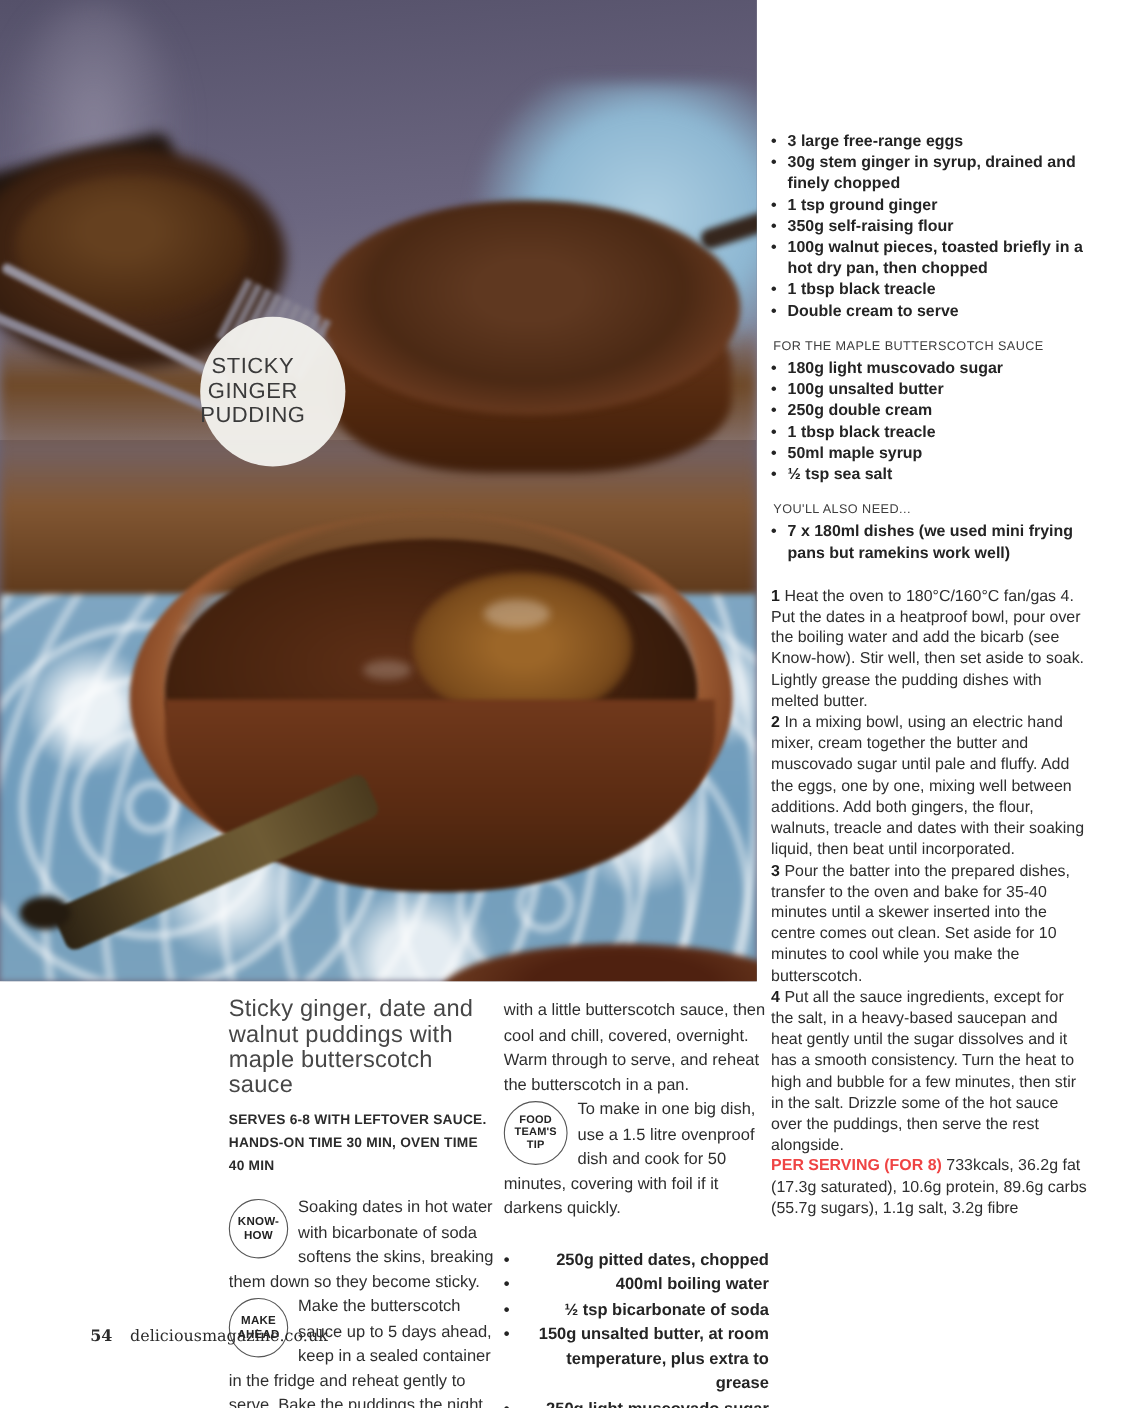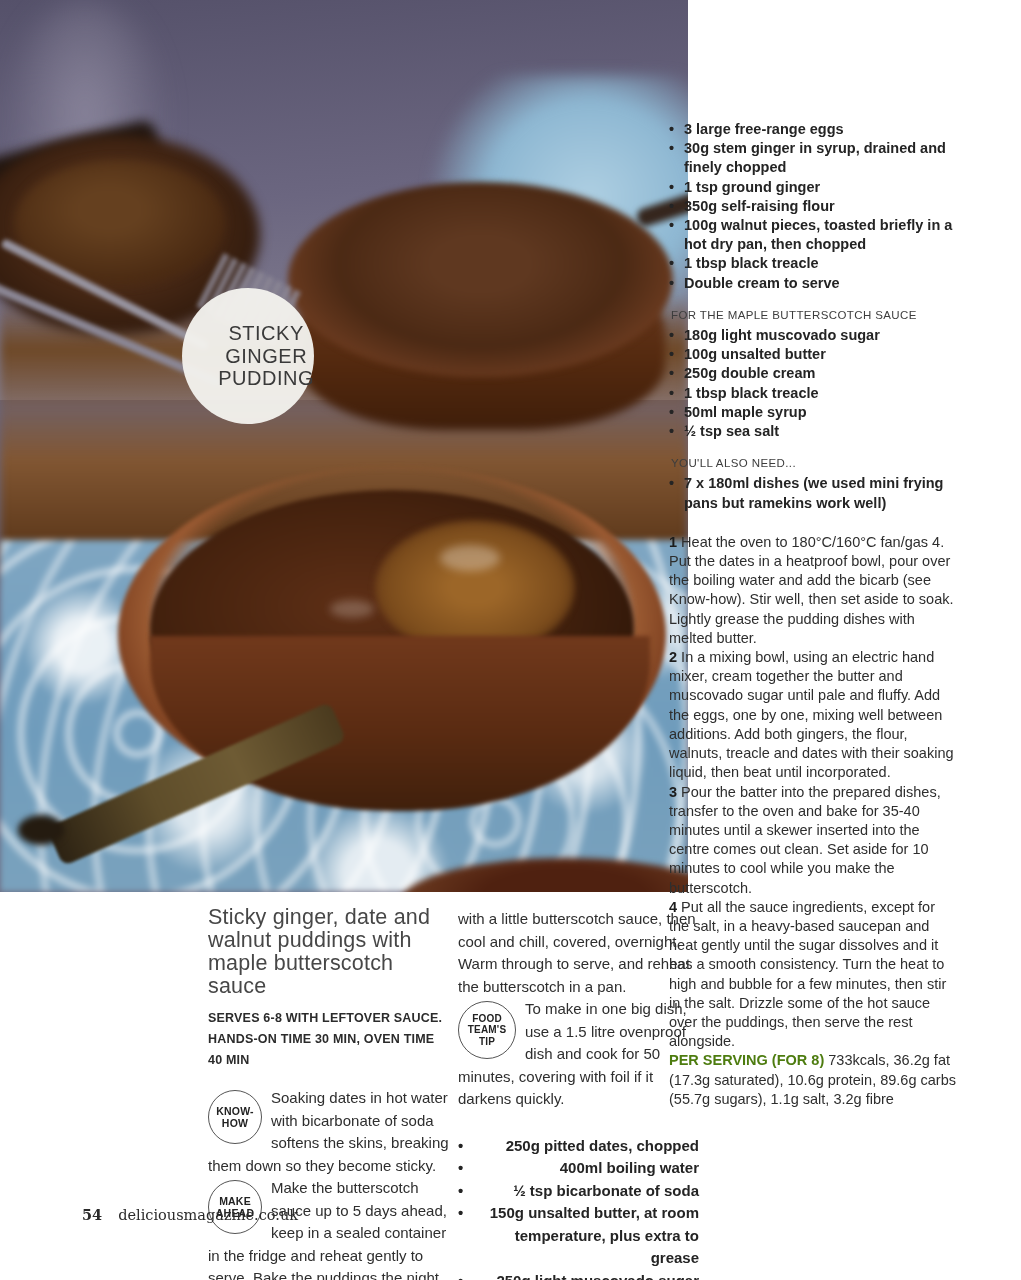--- a/index.html
+++ b/index.html
@@ -59,30 +59,30 @@
   .l-panbody{left:150px;top:636px;width:500px;height:175px;
     border-radius:0 0 48% 48% / 0 0 85% 85%;
     background:linear-gradient(180deg,#71391c 0%,#5a2b12 55%,#40200c 100%);filter:blur(2px);}
   .l-handle{left:28px;top:700px;width:310px;height:42px;transform:rotate(-24deg);transform-origin:right center;
     background:linear-gradient(90deg,#2c2213 0%,#5e4d2a 35%,#6e5b34 65%,#4a3a1e 100%);border-radius:9px;filter:blur(1.5px);}
   .l-handle-end{left:18px;top:815px;width:46px;height:30px;border-radius:50%;
     background:#241b10;filter:blur(3px);}
   .l-bottompan{left:400px;top:858px;width:330px;height:90px;border-radius:50%;
     background:radial-gradient(ellipse at 50% 40%,#4f2110 35%,#6b3a20 70%,#3a190a 95%);filter:blur(3px);}
   .badge-circle{left:182px;top:288px;width:132px;height:136px;border-radius:50%;
-    background:rgba(243,241,237,.96);display:flex;align-items:center;justify-content:flex-end;
+    background:rgba(243,241,237,.96);display:flex;align-items:center;justify-content:flex-start;
     text-align:center;filter:none;}
   .badge-circle span{font-size:20px;letter-spacing:.5px;color:#3a3a3a;line-height:1.14;
     white-space:pre-line;font-weight:400;}
 
   
   .col{position:absolute;}
   .col-left{left:208px;top:906px;width:243px;}
   .col-mid{left:458px;top:908px;width:241px;}
-  .col-right{left:669px;top:120px;width:290px;}
+  .col-right{left:701px;top:120px;width:290px;}
 
   .recipe-title{font-size:21.5px;line-height:23px;color:#474747;font-weight:400;
     letter-spacing:.2px;white-space:pre-line;margin:0 0 10px 0;}
   .meta-line{font-size:12.5px;font-weight:700;color:#2b2b2b;letter-spacing:.2px;line-height:21px;margin:0;}
   .body-par{font-size:15px;line-height:22.5px;margin:0;color:#2e2e2e;}
   .col-left .first-par{margin-top:16px;}
   .round-badge{float:left;width:52px;height:52px;border:1px solid #555;border-radius:50%;
     display:flex;align-items:center;justify-content:center;text-align:center;
     font-size:10.5px;font-weight:700;line-height:1.15;color:#222;letter-spacing:.2px;
     white-space:pre-line;margin:3px 9px 2px 0;background:#fff;}
@@ -95,21 +95,21 @@
   .col-mid ul.ing li{font-size:15px;line-height:22.5px;text-align:right;}
 
   .col-right{font-size:14.5px;line-height:19.2px;}
   .col-right ul.ing li{font-size:14.5px;line-height:19.2px;}
   .sec-header{font-size:11.5px;font-weight:400;color:#3d3d3d;letter-spacing:.4px;
     margin:13px 0 1px 2px;}
   .method{margin-top:20px;}
   .method p{margin:0;font-size:14.5px;line-height:19.2px;color:#2e2e2e;}
   .method b{color:#1c1c1c;}
   .per-serving{font-size:14.5px;line-height:19.2px;}
-  .per-serving .lab{font-weight:700;color:#4d7c0f;}
+  .per-serving .lab{font-weight:700;color:#ef4444;}
 
   .footer{position:absolute;left:82px;top:1206px;font-family:"DejaVu Serif",serif;
     font-size:14.5px;color:#2a2a2a;}
   .footer .num{font-weight:700;margin-right:16px;}
 </style>
 </head>
 <body>
 
 <div class="page">
 

